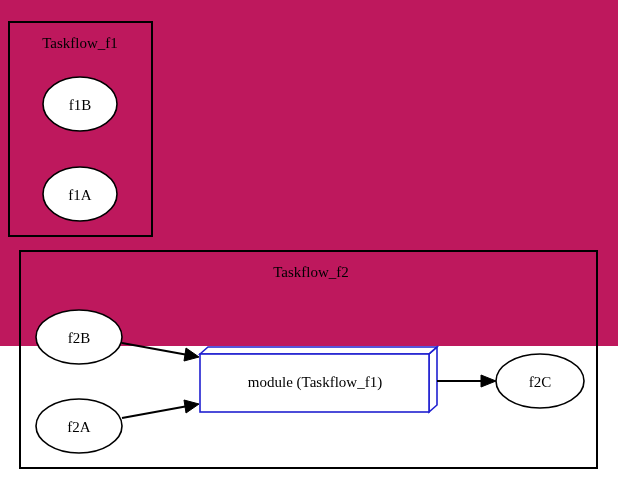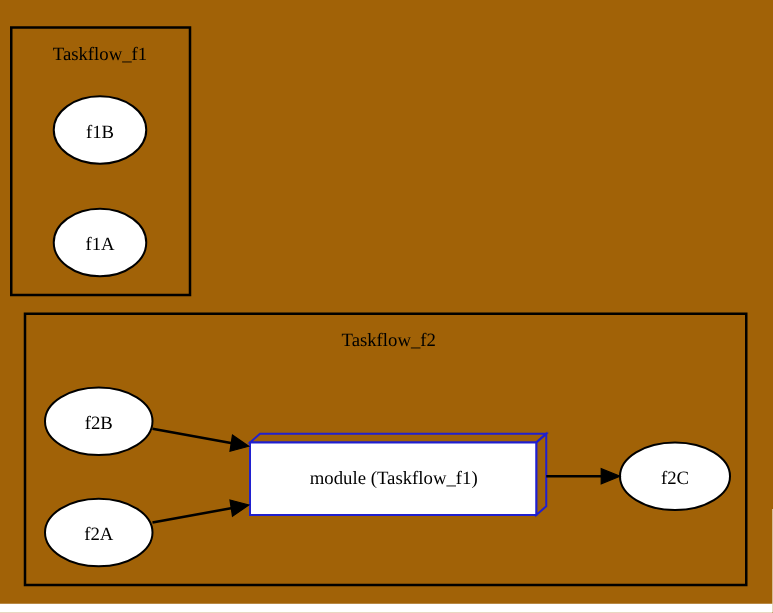--- a/index.html
+++ b/index.html
@@ -9,22 +9,22 @@
   }
   body {
     width: 618px;
     height: 490px;
     overflow: hidden;
     font-family: "Liberation Serif", "DejaVu Serif", serif;
   }
   #graph-root {
     position: relative;
     width: 618px;
-    height: 483px;
-    background: #a16207;
+    height: 346px;
+    background: #be185d;
   }
   svg#diagram {
     display: block;
     width: 618px;
     height: 490px;
   }
   .cluster-box {
     fill: none;
     stroke: #000000;
     stroke-width: 2;

